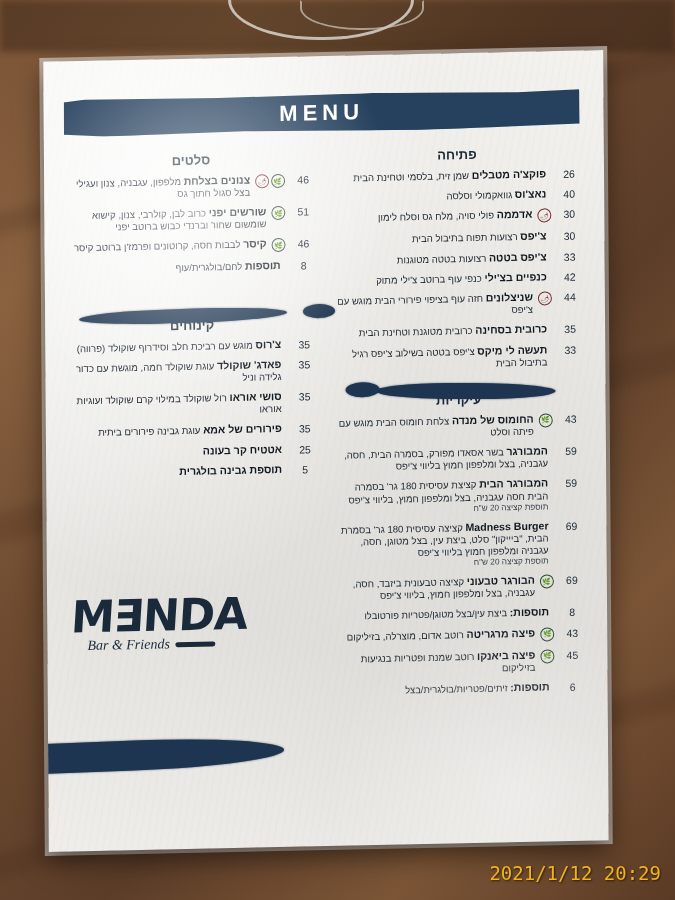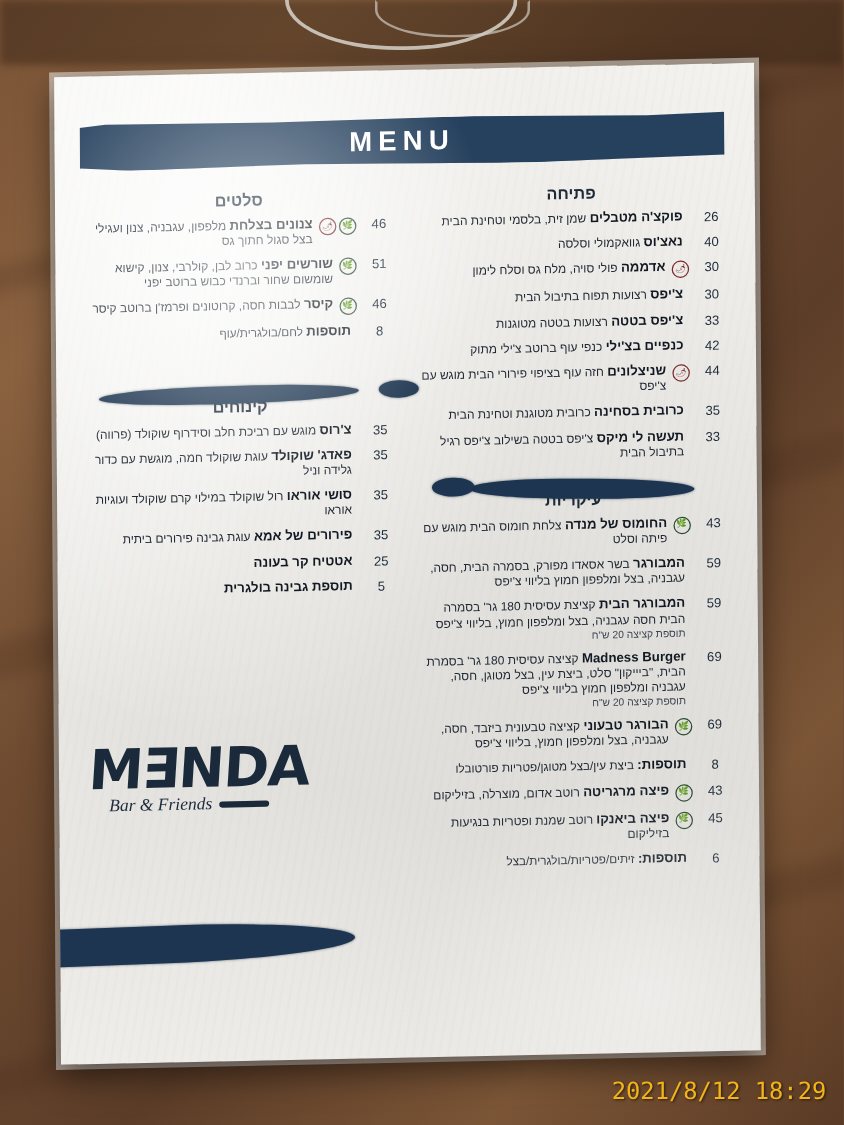--- a/index.html
+++ b/index.html
@@ -476,14 +476,14 @@
     <div class="redact r1"></div>
     <div class="redact r1b"></div>
     <div class="redact r2"></div>
     <div class="redact r2b"></div>
     <div class="redact r3"></div>
 
     <div class="glare"></div>
     <div class="glare2"></div>
   </div>
 
-  <div class="timestamp">2021/8/12 18:29</div>
+  <div class="timestamp">2021/1/12 20:29</div>
 </div>
 
 </body></html>

